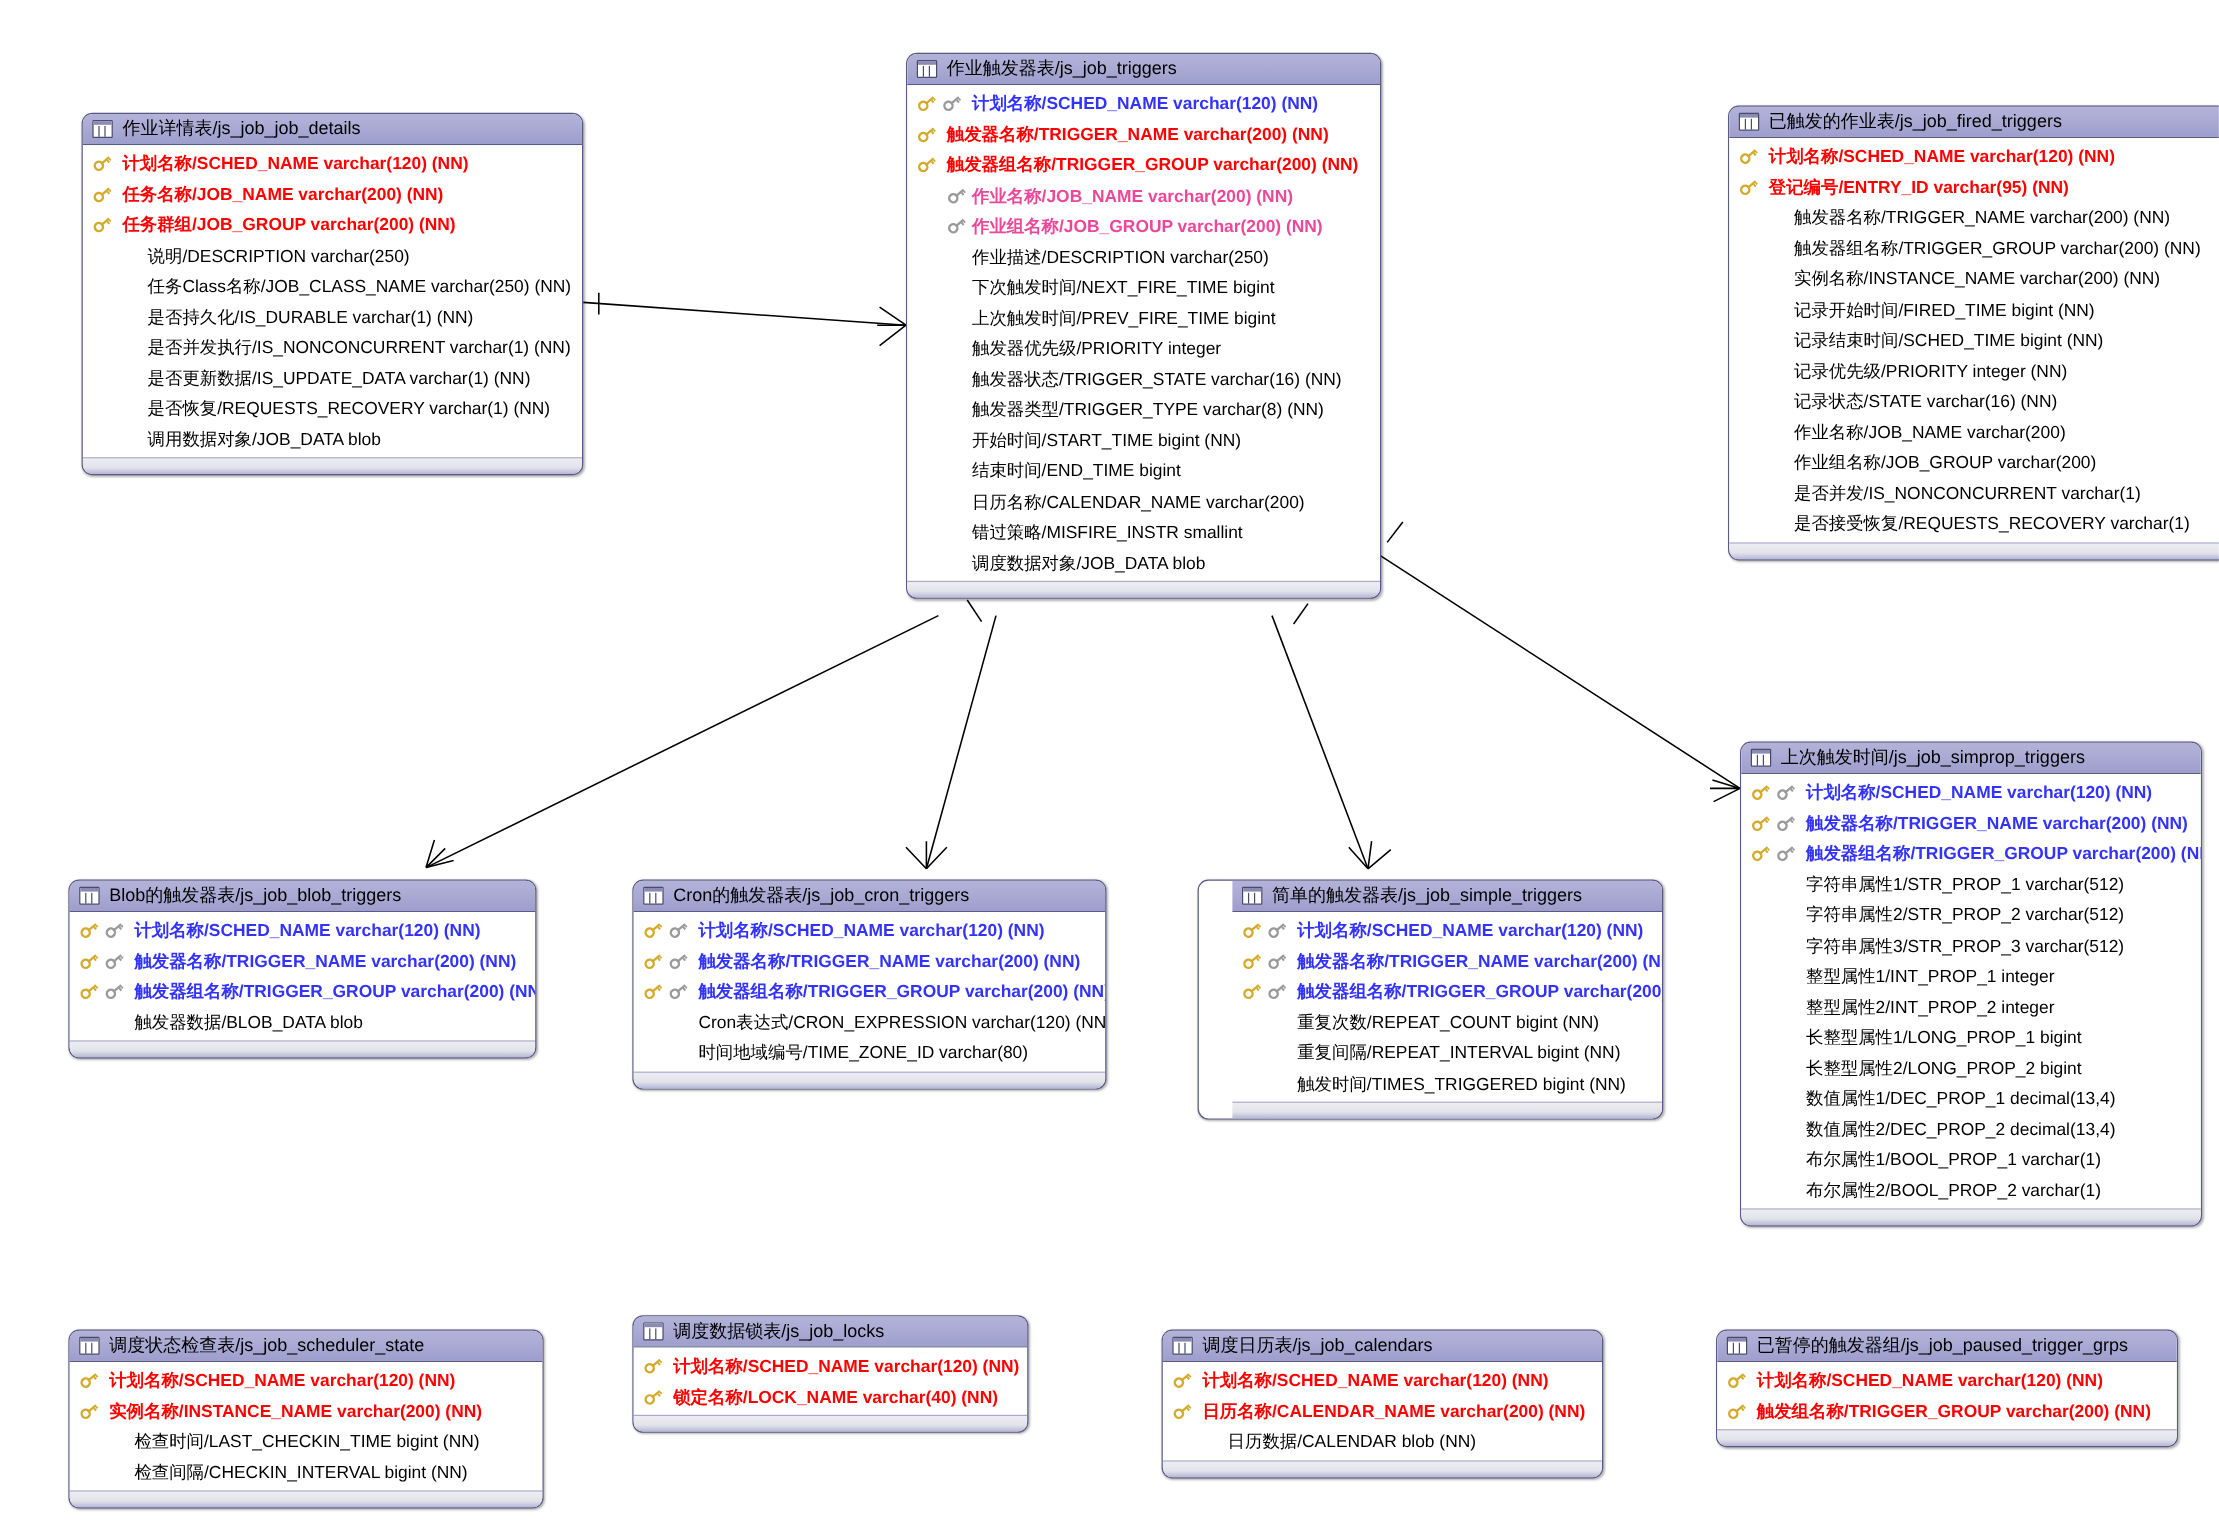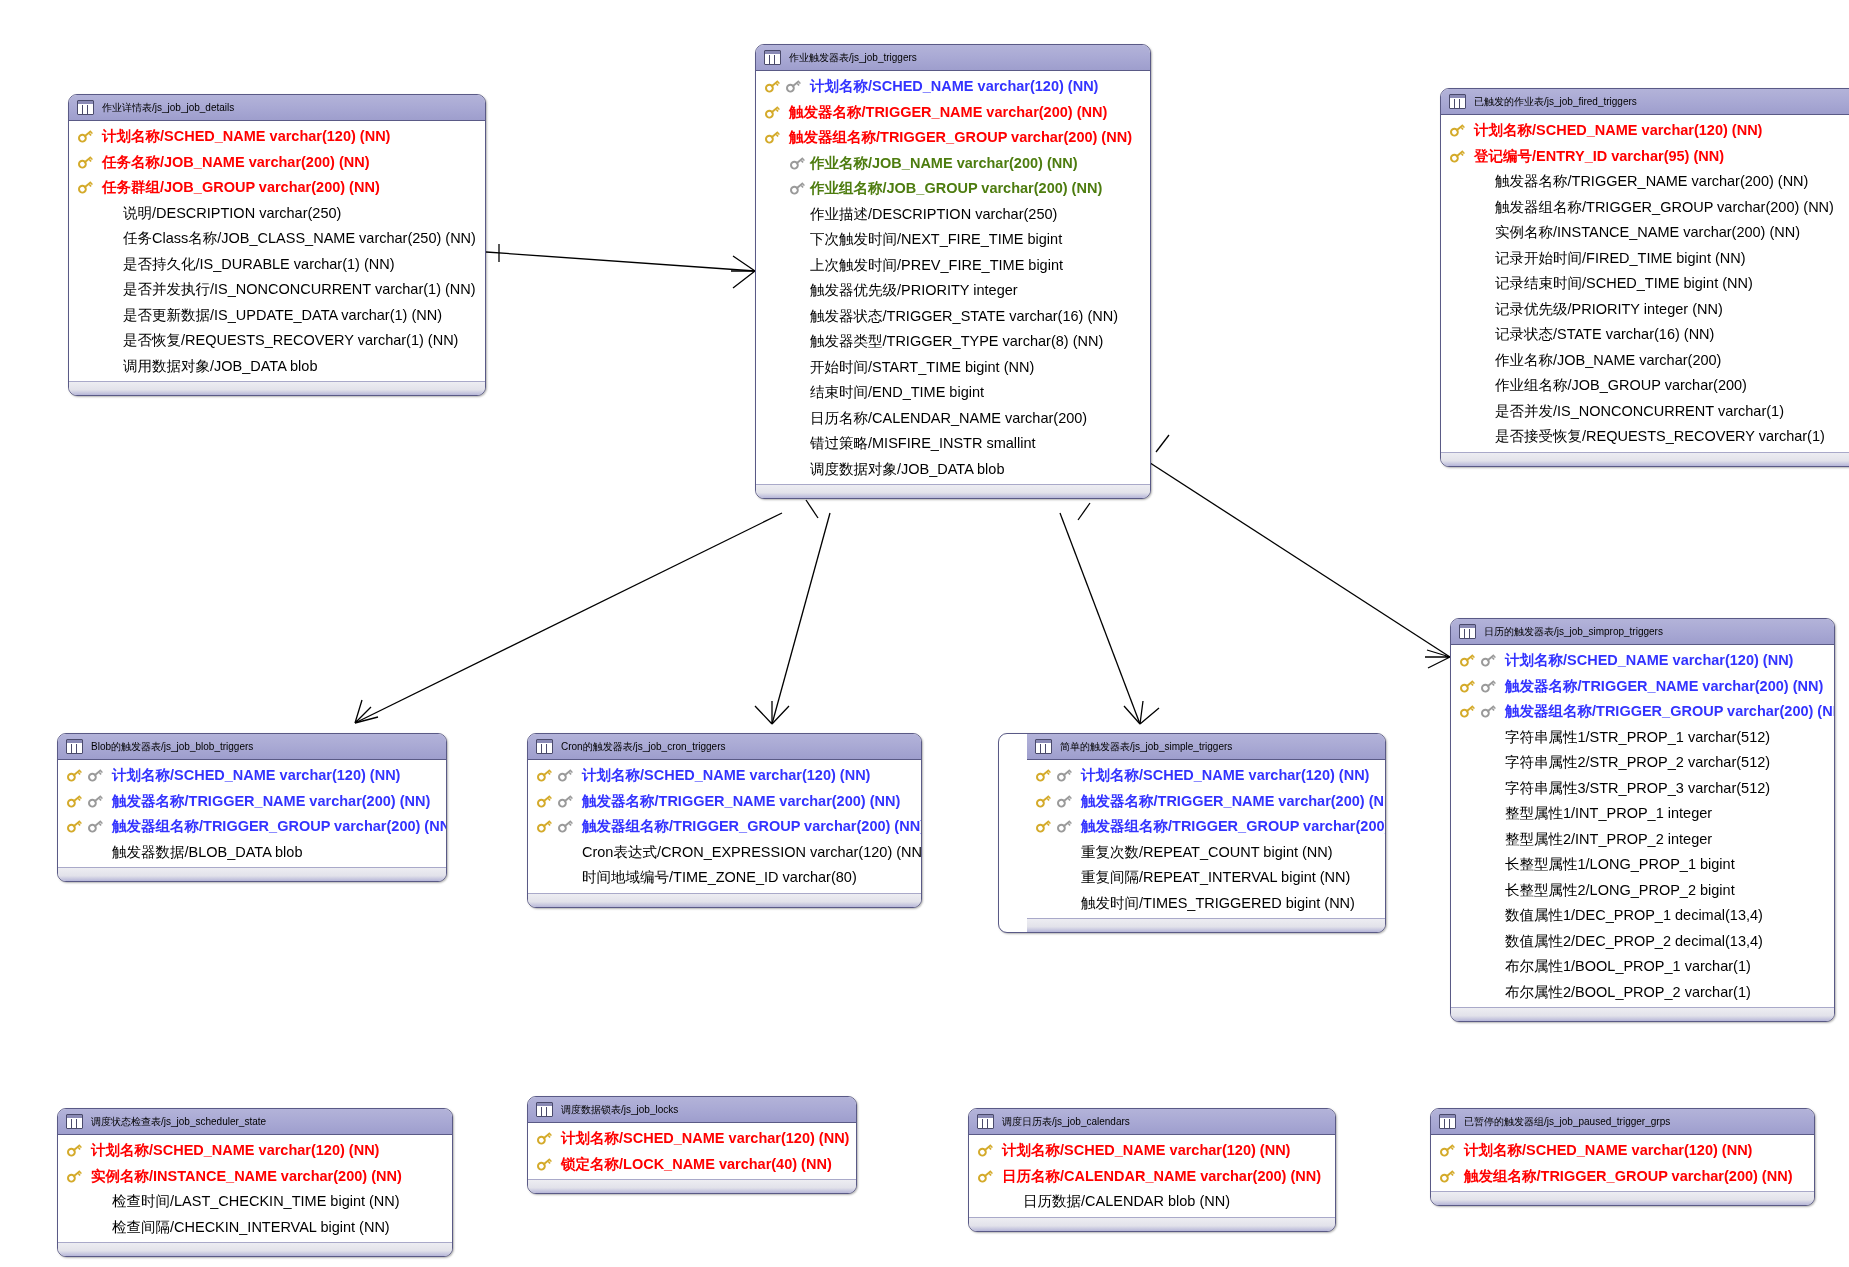--- a/index.html
+++ b/index.html
@@ -33,21 +33,21 @@
     position:relative;border-radius:1px;
   }
   .ent-title .tbl-icon:before{
     content:"";position:absolute;left:0;top:0;right:0;height:3px;background:#8a8ab5;
   }
   .ent-title .tbl-icon:after{
     content:"";position:absolute;left:4px;top:4px;bottom:0;width:1px;background:#4a4a6b;
     box-shadow:5px 0 0 0 #4a4a6b;
   }
   .ent-title-text{
-    font-size:10px;color:#000000;white-space:nowrap;letter-spacing:0px;
+    font-size:15px;color:#000000;white-space:nowrap;letter-spacing:0px;
   }
   .ent-body{
     background:#ffffff;
     padding:3px 0 2px 0;
   }
   .ent-foot{
     background:linear-gradient(to bottom,#ededf2 0%,#e2e2ea 60%,#b6b6d8 100%);
     border-top:1px solid #a9a9c9;
     height:13px;
   }
@@ -56,21 +56,21 @@
     height:25.5px;
     padding-left:8px;
     white-space:nowrap;
     font-size:14.5px;
   }
   .keycell{width:21px;flex:0 0 auto;display:flex;align-items:center;justify-content:flex-start;}
   .keycell.wide{width:42px;}
   .attr-text{padding-left:4px;}
   .t-pk{color:#ff0000;font-weight:bold;}
   .t-pkfk{color:#3333ff;font-weight:bold;}
-  .t-fk{color:#4d7c0f;font-weight:bold;}
+  .t-fk{color:#ec4899;font-weight:bold;}
   .t-plain{color:#000000;font-weight:normal;}
   svg.keyicon{display:block;}
 </style>
 </head>
 <body>
 
 <div id="canvas">
 
   <svg id="links" viewBox="0 0 1849 1267">
     <g stroke="#000000" stroke-width="1.3" fill="none">
@@ -378,21 +378,21 @@
           <div class="attr">
             <span class="keycell wide"></span>
             <span class="attr-text t-plain">是否接受恢复/REQUESTS_RECOVERY varchar(1)</span>
           </div>
         </div>
         <div class="ent-foot"></div>
       </div>
       <div class="entity" style="left: 1450px; top: 618px; width: 385px;">
         <div class="ent-title">
           <span class="tbl-icon"></span>
-          <span class="ent-title-text">日历的触发器表/js_job_simprop_triggers</span>
+          <span class="ent-title-text">上次触发时间/js_job_simprop_triggers</span>
         </div>
         <div class="ent-body">
           <div class="attr">
             <span class="keycell wide">
               <svg class="keyicon" width="17" height="15" viewBox="0 0 17 15" aria-hidden="true">
                 <g transform="rotate(-40 8 7)">
                   <circle cx="4.6" cy="7" r="3.4" fill="none" stroke="#d4aa2a" stroke-width="2"></circle>
                   <rect x="7.2" y="6.1" width="8.6" height="1.9" fill="#d4aa2a"></rect>
                   <rect x="12.1" y="7.9" width="1.7" height="2.6" fill="#d4aa2a"></rect>
                   <rect x="14.4" y="7.9" width="1.5" height="2.0" fill="#d4aa2a"></rect>

